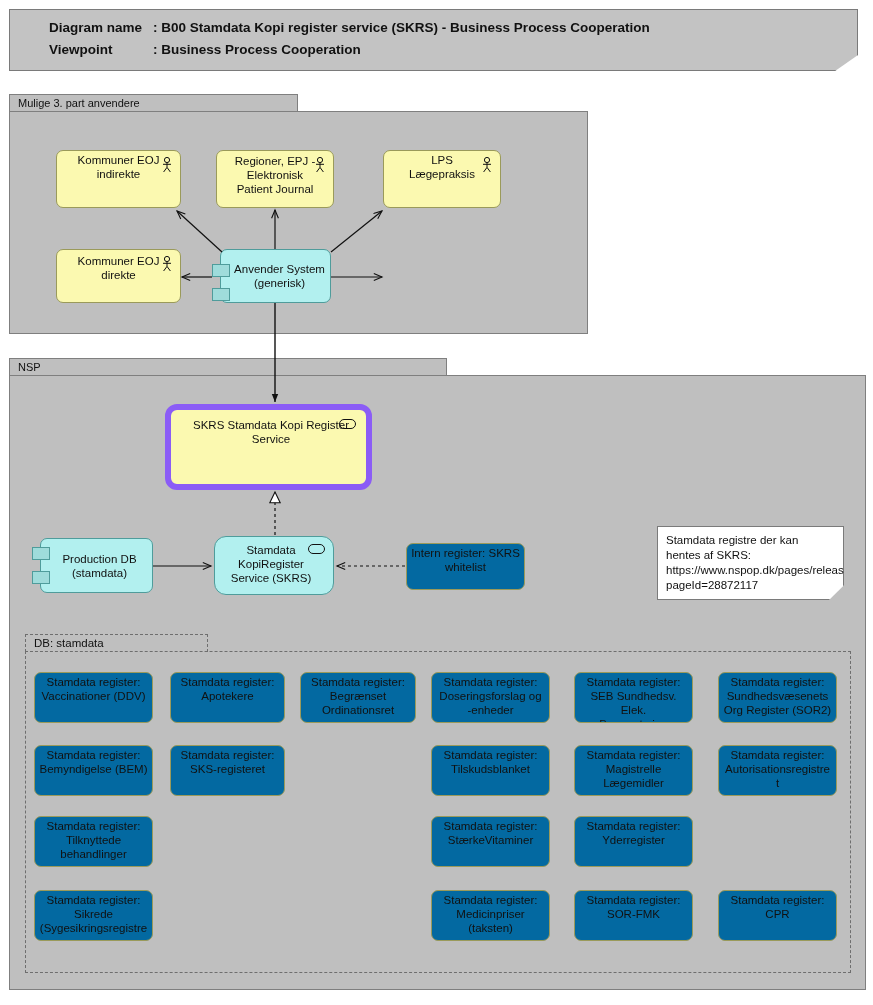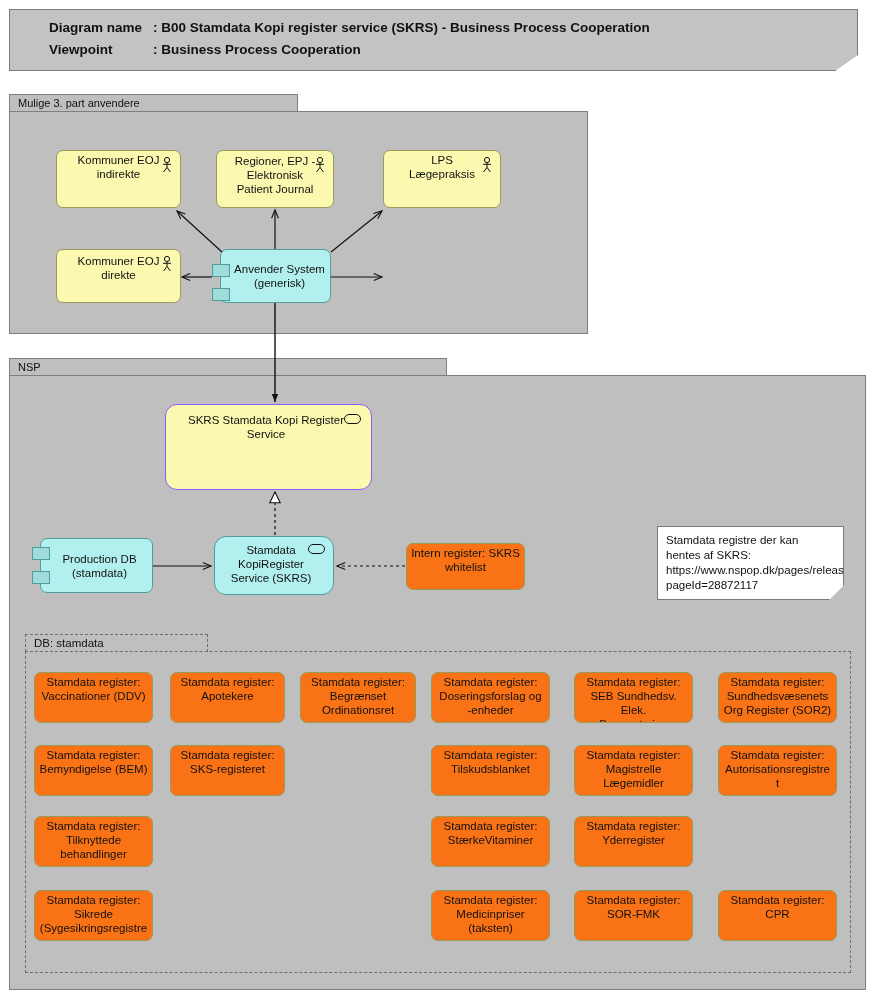--- a/index.html
+++ b/index.html
@@ -153,40 +153,40 @@
   }
   .comp-tab.t1 { top: 14px; }
   .comp-tab.t2 { top: 38px; }
 
   
   .service {
     border-radius: 12px;
   }
   .service.yellow {
     background: #fbf9b0;
-    border: 1px solid #8b5cf6;
+    border: 6px solid #8b5cf6;
   }
   .service.cyan {
     background: #b2f0ef;
     border: 1px solid #4f9c9b;
   }
   .icon-service {
     position: absolute;
     right: 10px;
     top: 9px;
     width: 17px;
     height: 10px;
     border: 1.5px solid #111111;
     border-radius: 6px;
     box-sizing: border-box;
   }
 
   
   .register {
-    background: #f97316;
+    background: #0369a1;
     border: 1px solid #9a9a5a;
     display: block;
     overflow: hidden;
     padding: 0;
   }
   .register .strip {
     height: 11px;
     border-bottom: 1px solid #9a9a5a;
     background: #fbf9b0;
   }

